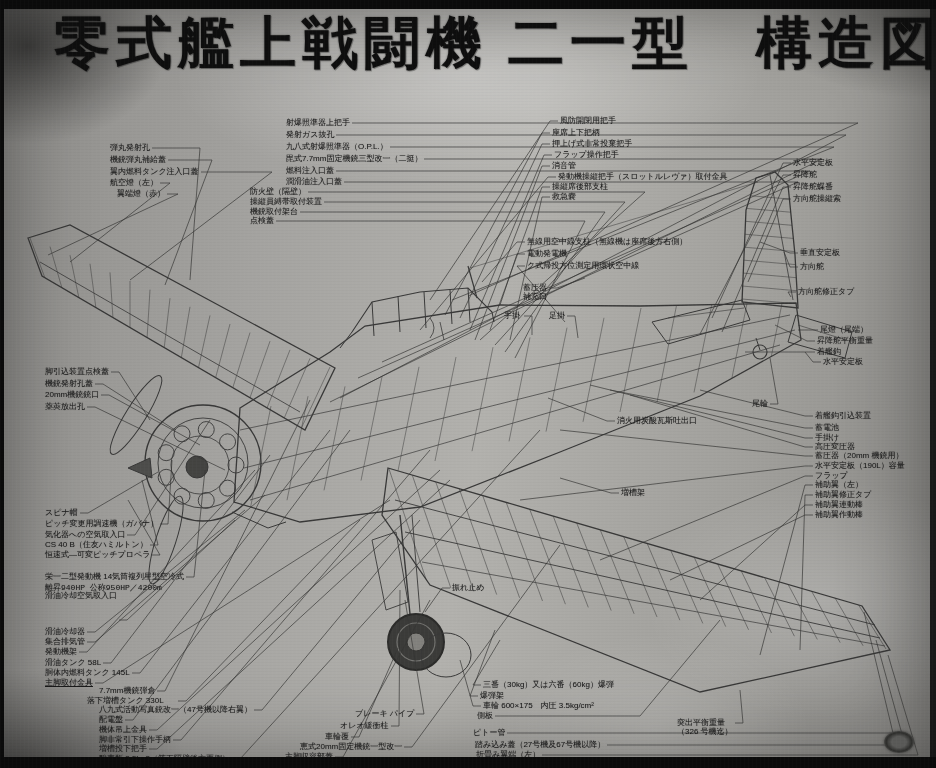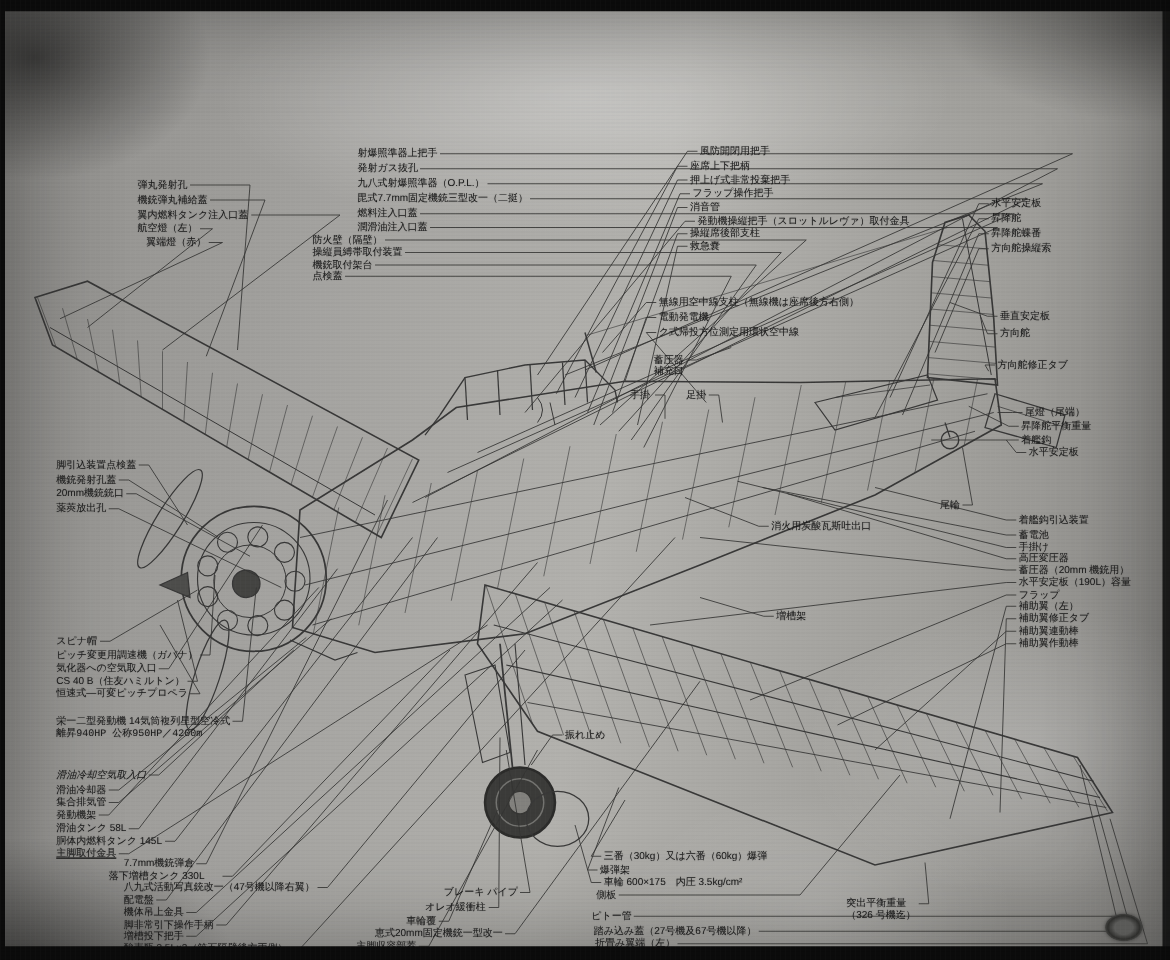--- a/index.html
+++ b/index.html
@@ -360,21 +360,21 @@
       <div class="plabel" style="left: 45px; top: 380px;">機銃発射孔蓋</div>
       <div class="plabel" style="left: 45px; top: 391px;">20mm機銃銃口</div>
       <div class="plabel" style="left: 45px; top: 403px;">薬莢放出孔</div>
       <div class="plabel" style="left: 45px; top: 509px;">スピナ帽</div>
       <div class="plabel" style="left: 45px; top: 520px;">ピッチ変更用調速機（ガバナ）</div>
       <div class="plabel" style="left: 45px; top: 531px;">気化器への空気取入口</div>
       <div class="plabel" style="left: 45px; top: 541px;">CS 40 B（住友ハミルトン）</div>
       <div class="plabel" style="left: 45px; top: 551px;">恒速式―可変ピッチプロペラ</div>
       <div class="plabel" style="left: 45px; top: 573px;">栄一二型発動機 14気筒複列星型空冷式</div>
       <div class="plabel" style="left: 45px; top: 584px; font-family: Liberation Mono, monospace;">離昇940HP 公称950HP／4200m</div>
-      <div class="plabel" style="left: 45px; top: 616px; font-style: italic;">滑油冷却空気取入口</div>
+      <div class="plabel" style="left: 45px; top: 592px;">滑油冷却空気取入口</div>
       <div class="plabel" style="left: 45px; top: 628px;">滑油冷却器</div>
       <div class="plabel" style="left: 45px; top: 638px;">集合排気管</div>
       <div class="plabel" style="left: 45px; top: 648px;">発動機架</div>
       <div class="plabel" style="left: 45px; top: 659px;">滑油タンク 58L</div>
       <div class="plabel" style="left: 45px; top: 669px;">胴体内燃料タンク 145L</div>
       <div class="plabel" style="left: 45px; top: 679px; text-decoration: underline;">主脚取付金具</div>
       <div class="plabel" style="left: 99px; top: 687px;">7.7mm機銃弾倉</div>
       <div class="plabel" style="left: 87px; top: 697px;">落下増槽タンク 330L</div>
       <div class="plabel" style="left: 99px; top: 706px;">八九式活動写真銃改一（47号機以降右翼）</div>
       <div class="plabel" style="left: 99px; top: 716px;">配電盤</div>
@@ -391,20 +391,21 @@
       <div class="plabel" style="left: 480px; top: 692px;">爆弾架</div>
       <div class="plabel" style="left: 483px; top: 702px;">車輪 600×175　内圧 3.5kg/cm²</div>
       <div class="plabel" style="left: 477px; top: 712px;">側板</div>
       <div class="plabel" style="left: 473px; top: 729px;">ピトー管</div>
       <div class="plabel" style="left: 475px; top: 741px;">踏み込み蓋（27号機及67号機以降）</div>
       <div class="plabel" style="left: 476px; top: 751px;">折畳み翼端（左）</div>
       <div class="plabel" style="left: 677px; top: 719px;">突出平衡重量
 （326 号機迄）</div>
     </div>
 
+  <div id="title">零式艦上戦闘機 二一型　構造図</div>
 
   <div id="stamp"></div>
 
   <div class="edge" id="edge-top"></div>
   <div class="edge" id="edge-bottom"></div>
   <div class="edge" id="edge-left"></div>
   <div class="edge" id="edge-right"></div>
   <div id="grain"></div>
 </div>
 

